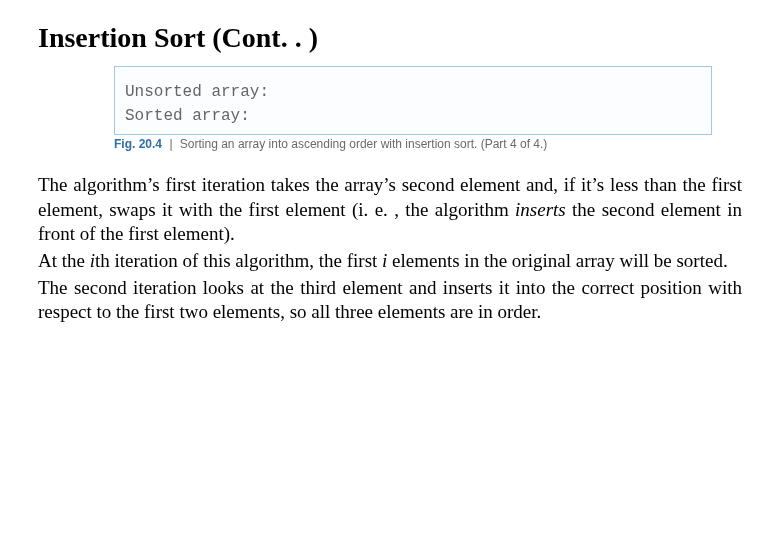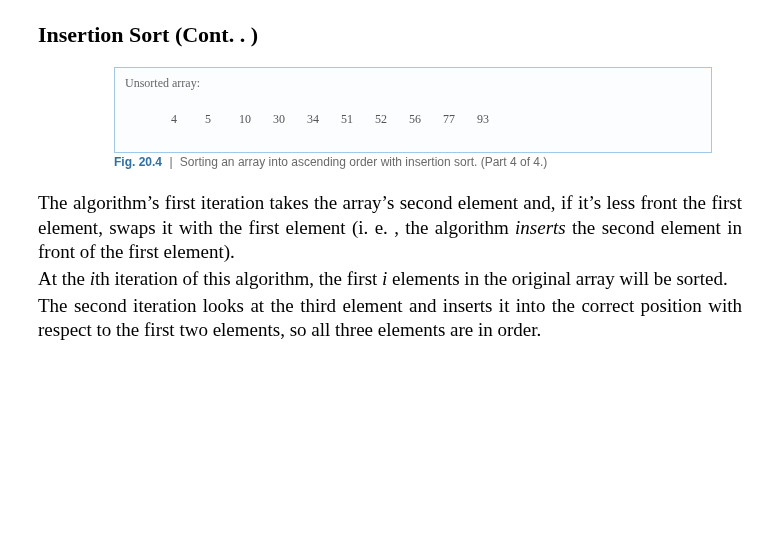--- a/index.html
+++ b/index.html
@@ -9,35 +9,35 @@
     background: #fff;
     color: #000;
     width: 780px;
     height: 540px;
     overflow: hidden;
   }
   .page {
     padding: 22px 38px 0 38px;
   }
   .title {
-    font-size: 22px;
+    font-size: 28px;
     font-weight: bold;
-    margin-bottom: 19px;
+    margin-bottom: 12px;
   }
   .figure-wrap {
     margin-left: 76px;
     margin-right: 30px;
     margin-bottom: 20px;
   }
   .codebox {
     border: 1px solid #a0c8e8;
     background: #fbfdff;
-    padding: 6px 10px 6px 10px;
-    font-family: Liberation Serif, serif;
-    font-size: 12px;
+    padding: 13px 10px 6px 10px;
+    font-family: Liberation Mono, monospace;
+    font-size: 16px;
     line-height: 1.5;
     color: #555;
   }
   .codebox .row { white-space: pre; }
   .codebox .label-row { color: #666; }
   .codebox .data-row { padding-left: 22px; letter-spacing: 0; }
   .num { display: inline-block; width: 34px; text-align: left; }
   .caption {
     font-family: Verdana, Geneva, sans-serif;
     font-size: 12px;
@@ -66,35 +66,33 @@
 </head>
 <body>
 
 <div class="page">
 
   <div class="title">Insertion Sort (Cont. . )</div>
 
   <div class="figure-wrap">
     <div class="codebox">
       <div class="row label-row">Unsorted array:</div>
-      <div class="row data-row">
-        <span class="num">4</span><span class="num">5</span><span class="num">10</span><span class="num">30</span><span class="num">34</span><span class="num">51</span><span class="num">52</span><span class="num">56</span><span class="num">77</span><span class="num">93</span>
-      </div>
+      <div class="row label-row">Sorted array:</div>
     </div>
     <div class="caption">
       <span class="fig-label">Fig. 20.4</span>
       <span class="bar">|</span>
       <span>Sorting an array into ascending order with insertion sort. (Part 4 of 4.)</span>
     </div>
   </div>
 
 
   <div class="body-text">
     <p>
-      <span>The algorithm’s first iteration takes the array’s second element and, if it’s less front the first element, swaps it with the first element (i. e. , the algorithm </span><em>inserts</em><span> the second element in front of the first element).</span>
+      <span>The algorithm’s first iteration takes the array’s second element and, if it’s less than the first element, swaps it with the first element (i. e. , the algorithm </span><em>inserts</em><span> the second element in front of the first element).</span>
     </p>
     <p>
       <span>At the </span><em>i</em><span>th iteration of this algorithm, the first </span><em>i</em><span> elements in the original array will be sorted.</span>
     </p>
     <p>The second iteration looks at the third element and inserts it into the correct position with respect to the first two elements, so all three elements are in order.</p>
   </div>
 
 </div>
 
 </body></html>

